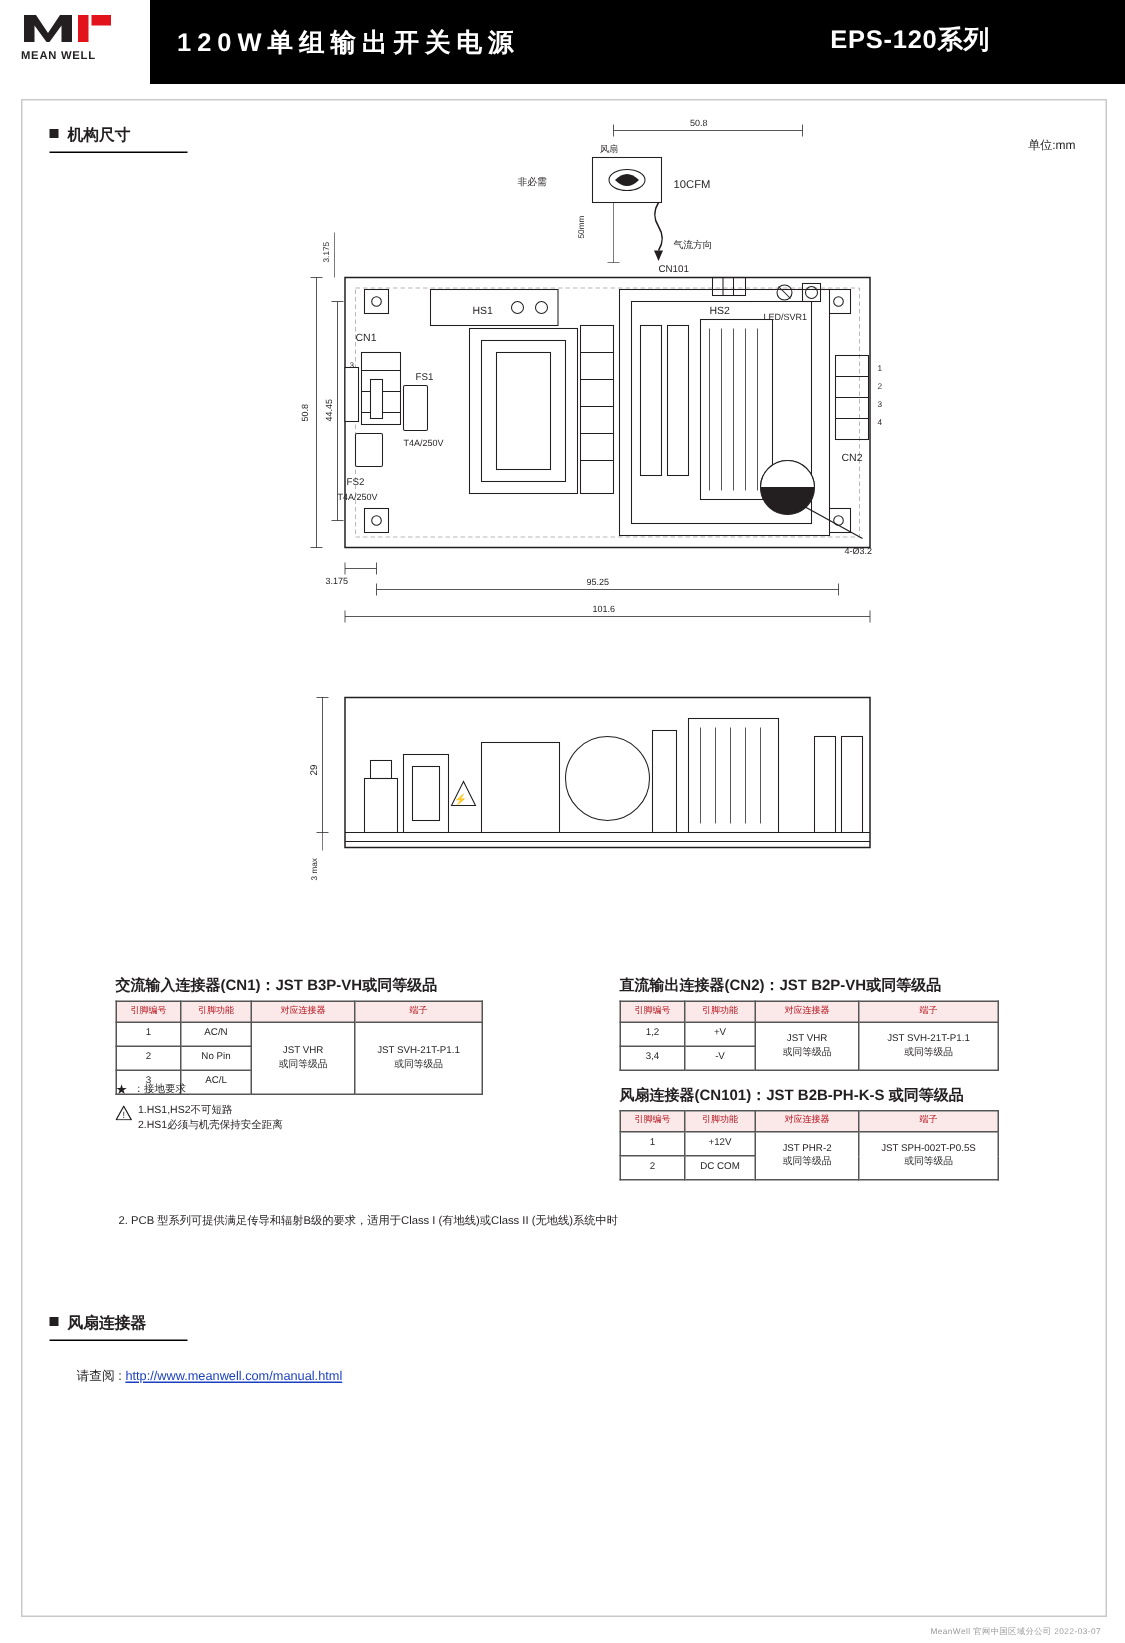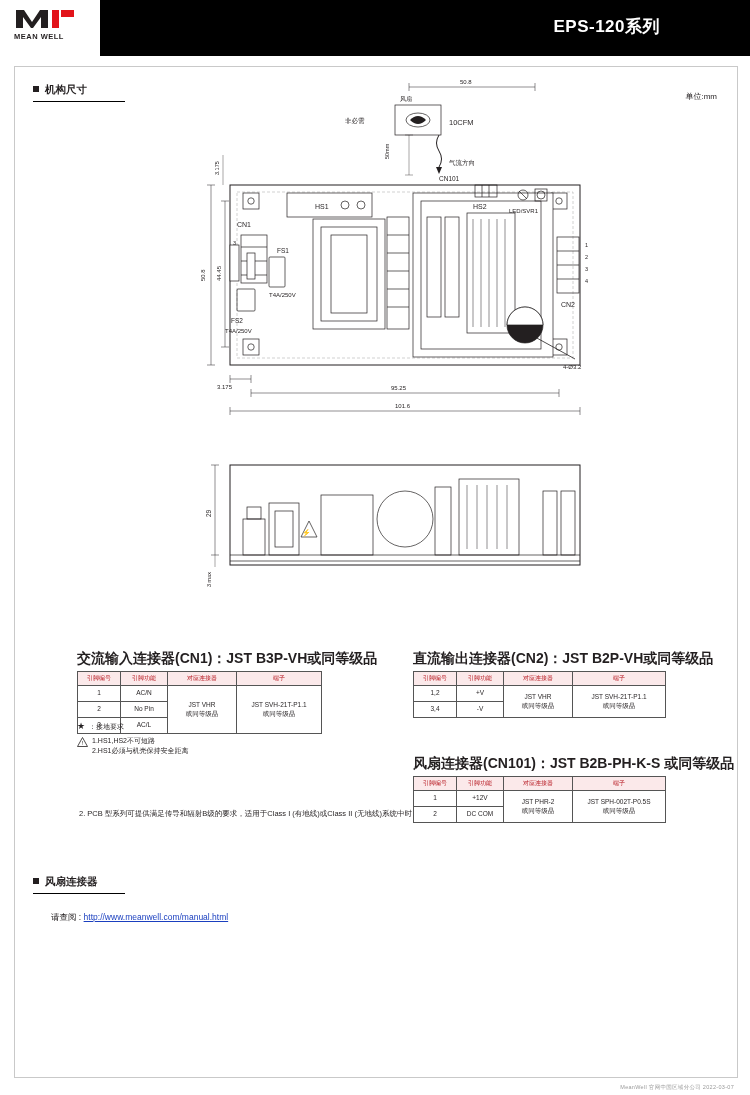--- a/index.html
+++ b/index.html
@@ -63,21 +63,21 @@
     position:absolute;right:20px;top:24px;font-size:8px;color:#231f20;
   }
   
   .mech{
     position:absolute;left:0;top:0;width:722px;height:560px;
   }
   .mech svg{display:block;}
   
   .tbl-wrap{position:absolute;}
   .tbl-cap{
-    font-size:14px;font-weight:bold;color:#231f20;margin-bottom:3px;
+    font-size:10px;font-weight:bold;color:#231f20;margin-bottom:3px;
     white-space:nowrap;
   }
   table.ct{
     border-collapse:collapse;
     font-size:6.5px;
     color:#231f20;
   }
   table.ct th, table.ct td{
     border:1px solid #555;
     text-align:center;
@@ -123,20 +123,21 @@
   <div class="logo">
     <div class="logo-mark">
       <svg width="62" height="22" viewBox="0 0 62 22">
         <polygon points="2,20 2,2 10,2 18,14 26,2 34,2 34,20 27,20 27,9 19,20 17,20 9,9 9,20" fill="#231f20"></polygon>
         <rect x="38" y="2" width="7" height="18" fill="#e2131a"></rect>
         <rect x="47" y="2" width="13" height="7" fill="#e2131a"></rect>
       </svg>
     </div>
     <div class="logo-text">MEAN WELL</div>
   </div>
+  <div class="hdr-title">120W单组输出开关电源</div>
   <div class="hdr-series">EPS-120系列</div>
 </div>
 
 <div class="page">
 
   <div class="sec-title" style="left:18px;top:16px;">
     <span class="sq"></span><span>机构尺寸</span>
   </div>
   <div class="sec-underline" style="left:18px;top:34px;width:92px;"></div>
   <div class="unit-note">单位:mm</div>
@@ -371,21 +372,21 @@
 或同等级品</span></td>
       </tr>
       <tr>
         <td>3,4</td>
         <td>-V</td>
       </tr>
     </tbody>
       </table>
   </div>
 
-  <div class="tbl-wrap" style="left:398px;top:688px;">
+  <div class="tbl-wrap" style="left:398px;top:656px;">
     <div class="tbl-cap">风扇连接器(CN101)：JST B2B-PH-K-S 或同等级品</div>
     <table class="ct">
       <tbody>
           <tr>
         <th style="width:38px">引脚编号</th>
         <th style="width:42px">引脚功能</th>
         <th style="width:64px">对应连接器</th>
         <th style="width:88px">端子</th>
       </tr>
       <tr>

